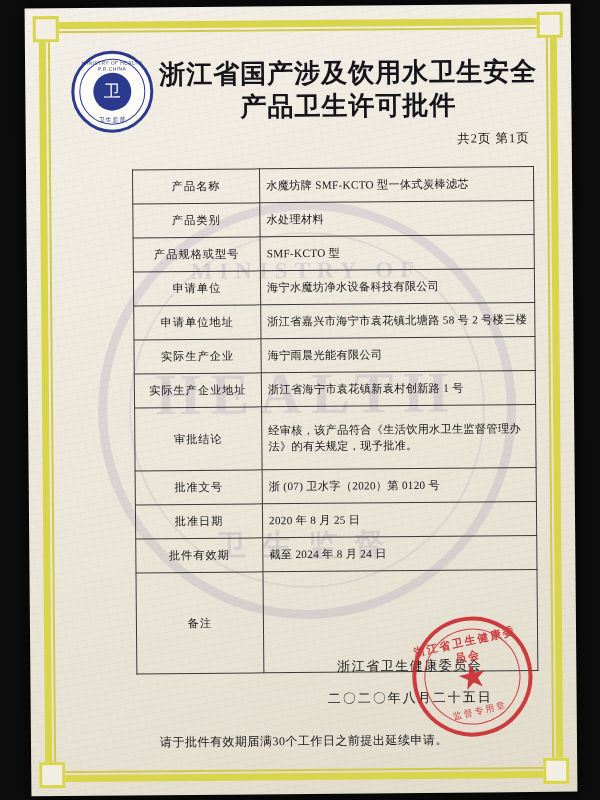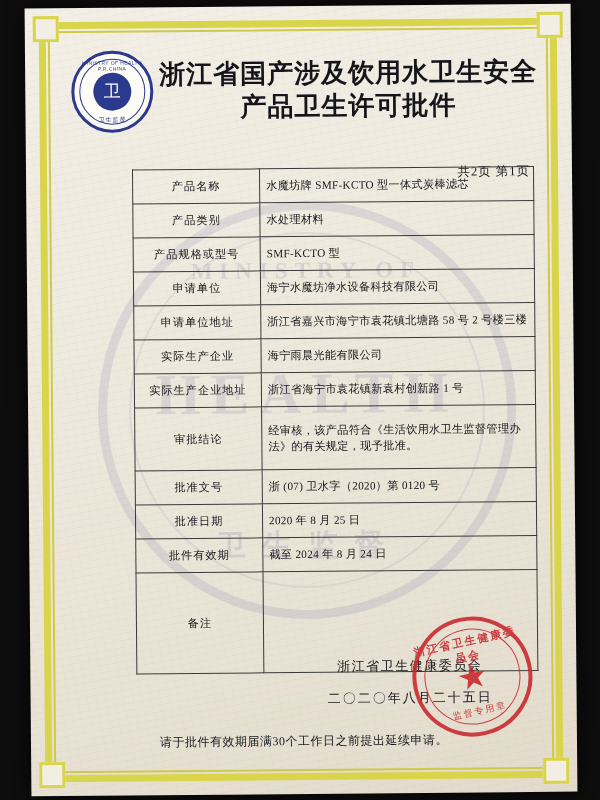--- a/index.html
+++ b/index.html
@@ -182,21 +182,21 @@
     letter-spacing: 1px;
     color: #14141a;
     line-height: 1.28;
     white-space: nowrap;
   }
 
   
   #page-count {
     position: absolute;
     right: 42px;
-    top: 159px;
+    top: 126px;
     font-size: 12.5px;
     color: #1a1a1a;
     font-family: "Liberation Serif", serif;
     letter-spacing: 1px;
     text-align: right;
   }
 
   
   #doc-table {
     position: absolute;

